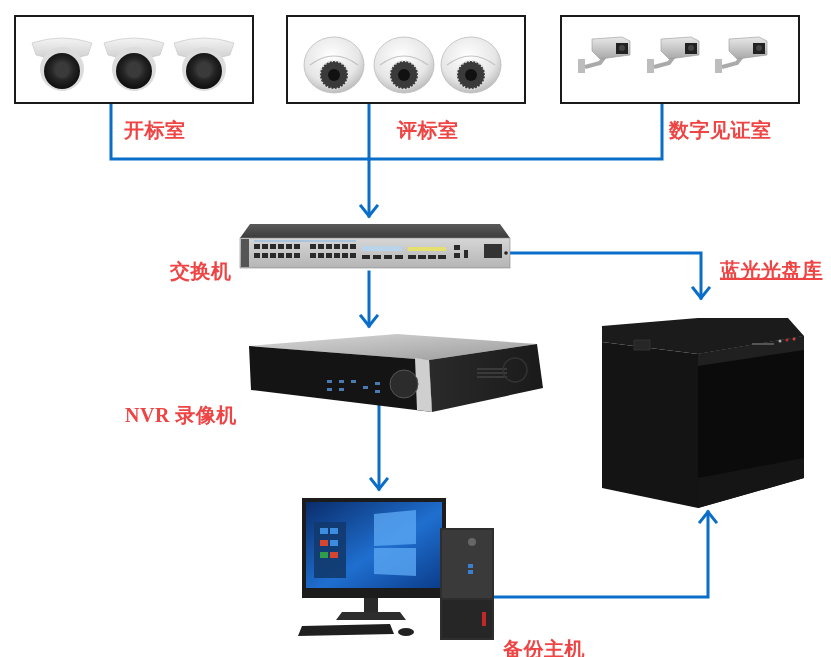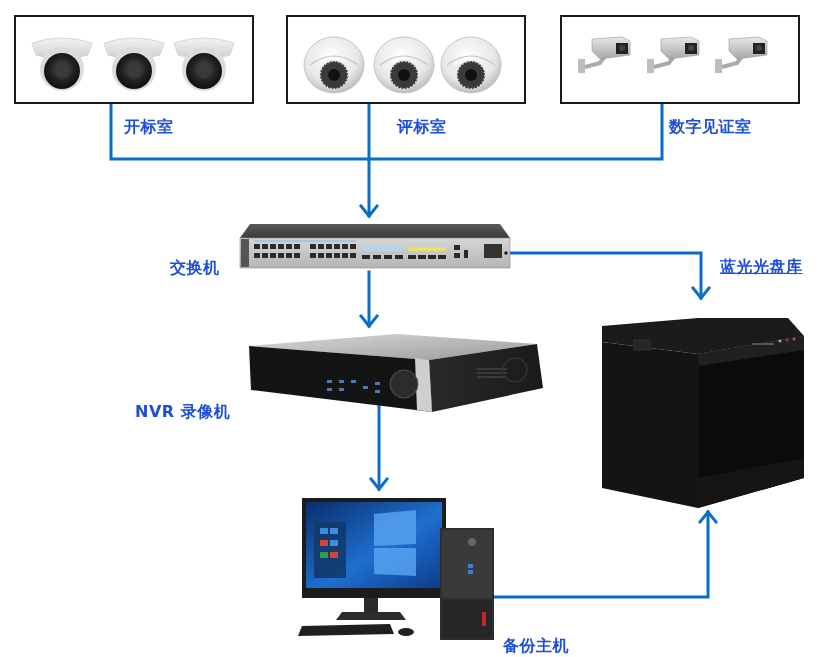--- a/index.html
+++ b/index.html
@@ -1,18 +1,18 @@
 <!DOCTYPE html>
 <html><head>
 <meta charset="utf-8">
 <style>
   html, body { margin:0; padding:0; background:#ffffff; }
   body { width:831px; height:657px; position:relative; overflow:hidden; font-family:"DejaVu Sans", sans-serif; }
   .abs { position:absolute; }
-  .label { position:absolute; font-weight:bold; font-size:16px; color:#1d4ed8; white-space:nowrap; letter-spacing:0.5px; }
+  .label { position:absolute; font-weight:bold; font-size:20px; color:#ef4444; white-space:nowrap; letter-spacing:0.5px; }
   .room-box { position:absolute; border:2px solid #1a1a1a; background:#fff; box-sizing:border-box; }
   svg.wires { position:absolute; left:0; top:0; }
 </style>
 </head>
 <body>
 
 <svg class="wires" width="831" height="657">
   <g stroke="#0a6ec8" stroke-width="3" fill="none" stroke-linecap="square">
 
     <polyline points="111,104 111,159 369,159"></polyline>
@@ -223,21 +223,21 @@
     <rect x="128" y="54" width="5" height="3"></rect>
       <rect x="128" y="62" width="5" height="3"></rect>
   </g>
   <g fill="#3a3a3a">
     <rect x="230" y="40" width="30" height="2"></rect>
       <rect x="230" y="44" width="30" height="2"></rect>
       <rect x="230" y="48" width="30" height="2"></rect>
   </g>
   <circle cx="268" cy="42" r="12" fill="none" stroke="#333" stroke-width="1.5"></circle>
 </svg>
-<div class="label" style="left:135px;top:402px;">NVR 录像机</div>
+<div class="label" style="left:125px;top:402px;font-family:Liberation Serif, serif;">NVR 录像机</div>
 
 <svg class="abs" style="left:602px;top:298px;" width="210" height="212">
   <path d="M0,28 L96,20 L186,20 L202,38 L96,56 L0,44 Z" fill="#1b1b1b"></path>
   <path d="M0,44 L96,56 L96,210 L0,190 Z" fill="#141414"></path>
   <path d="M96,56 L202,38 L202,180 L96,210 Z" fill="#0b0b0b"></path>
   <path d="M96,56 L202,38 L202,52 L96,68 Z" fill="#202020"></path>
   <rect x="32" y="42" width="16" height="10" fill="#262626" stroke="#3a3a3a" stroke-width="0.7"></rect>
   <circle cx="185" cy="42" r="1.5" fill="#bb3333"></circle>
   <circle cx="192" cy="41" r="1.5" fill="#cc4444"></circle>
   <circle cx="178" cy="43" r="1.5" fill="#aaa"></circle>

